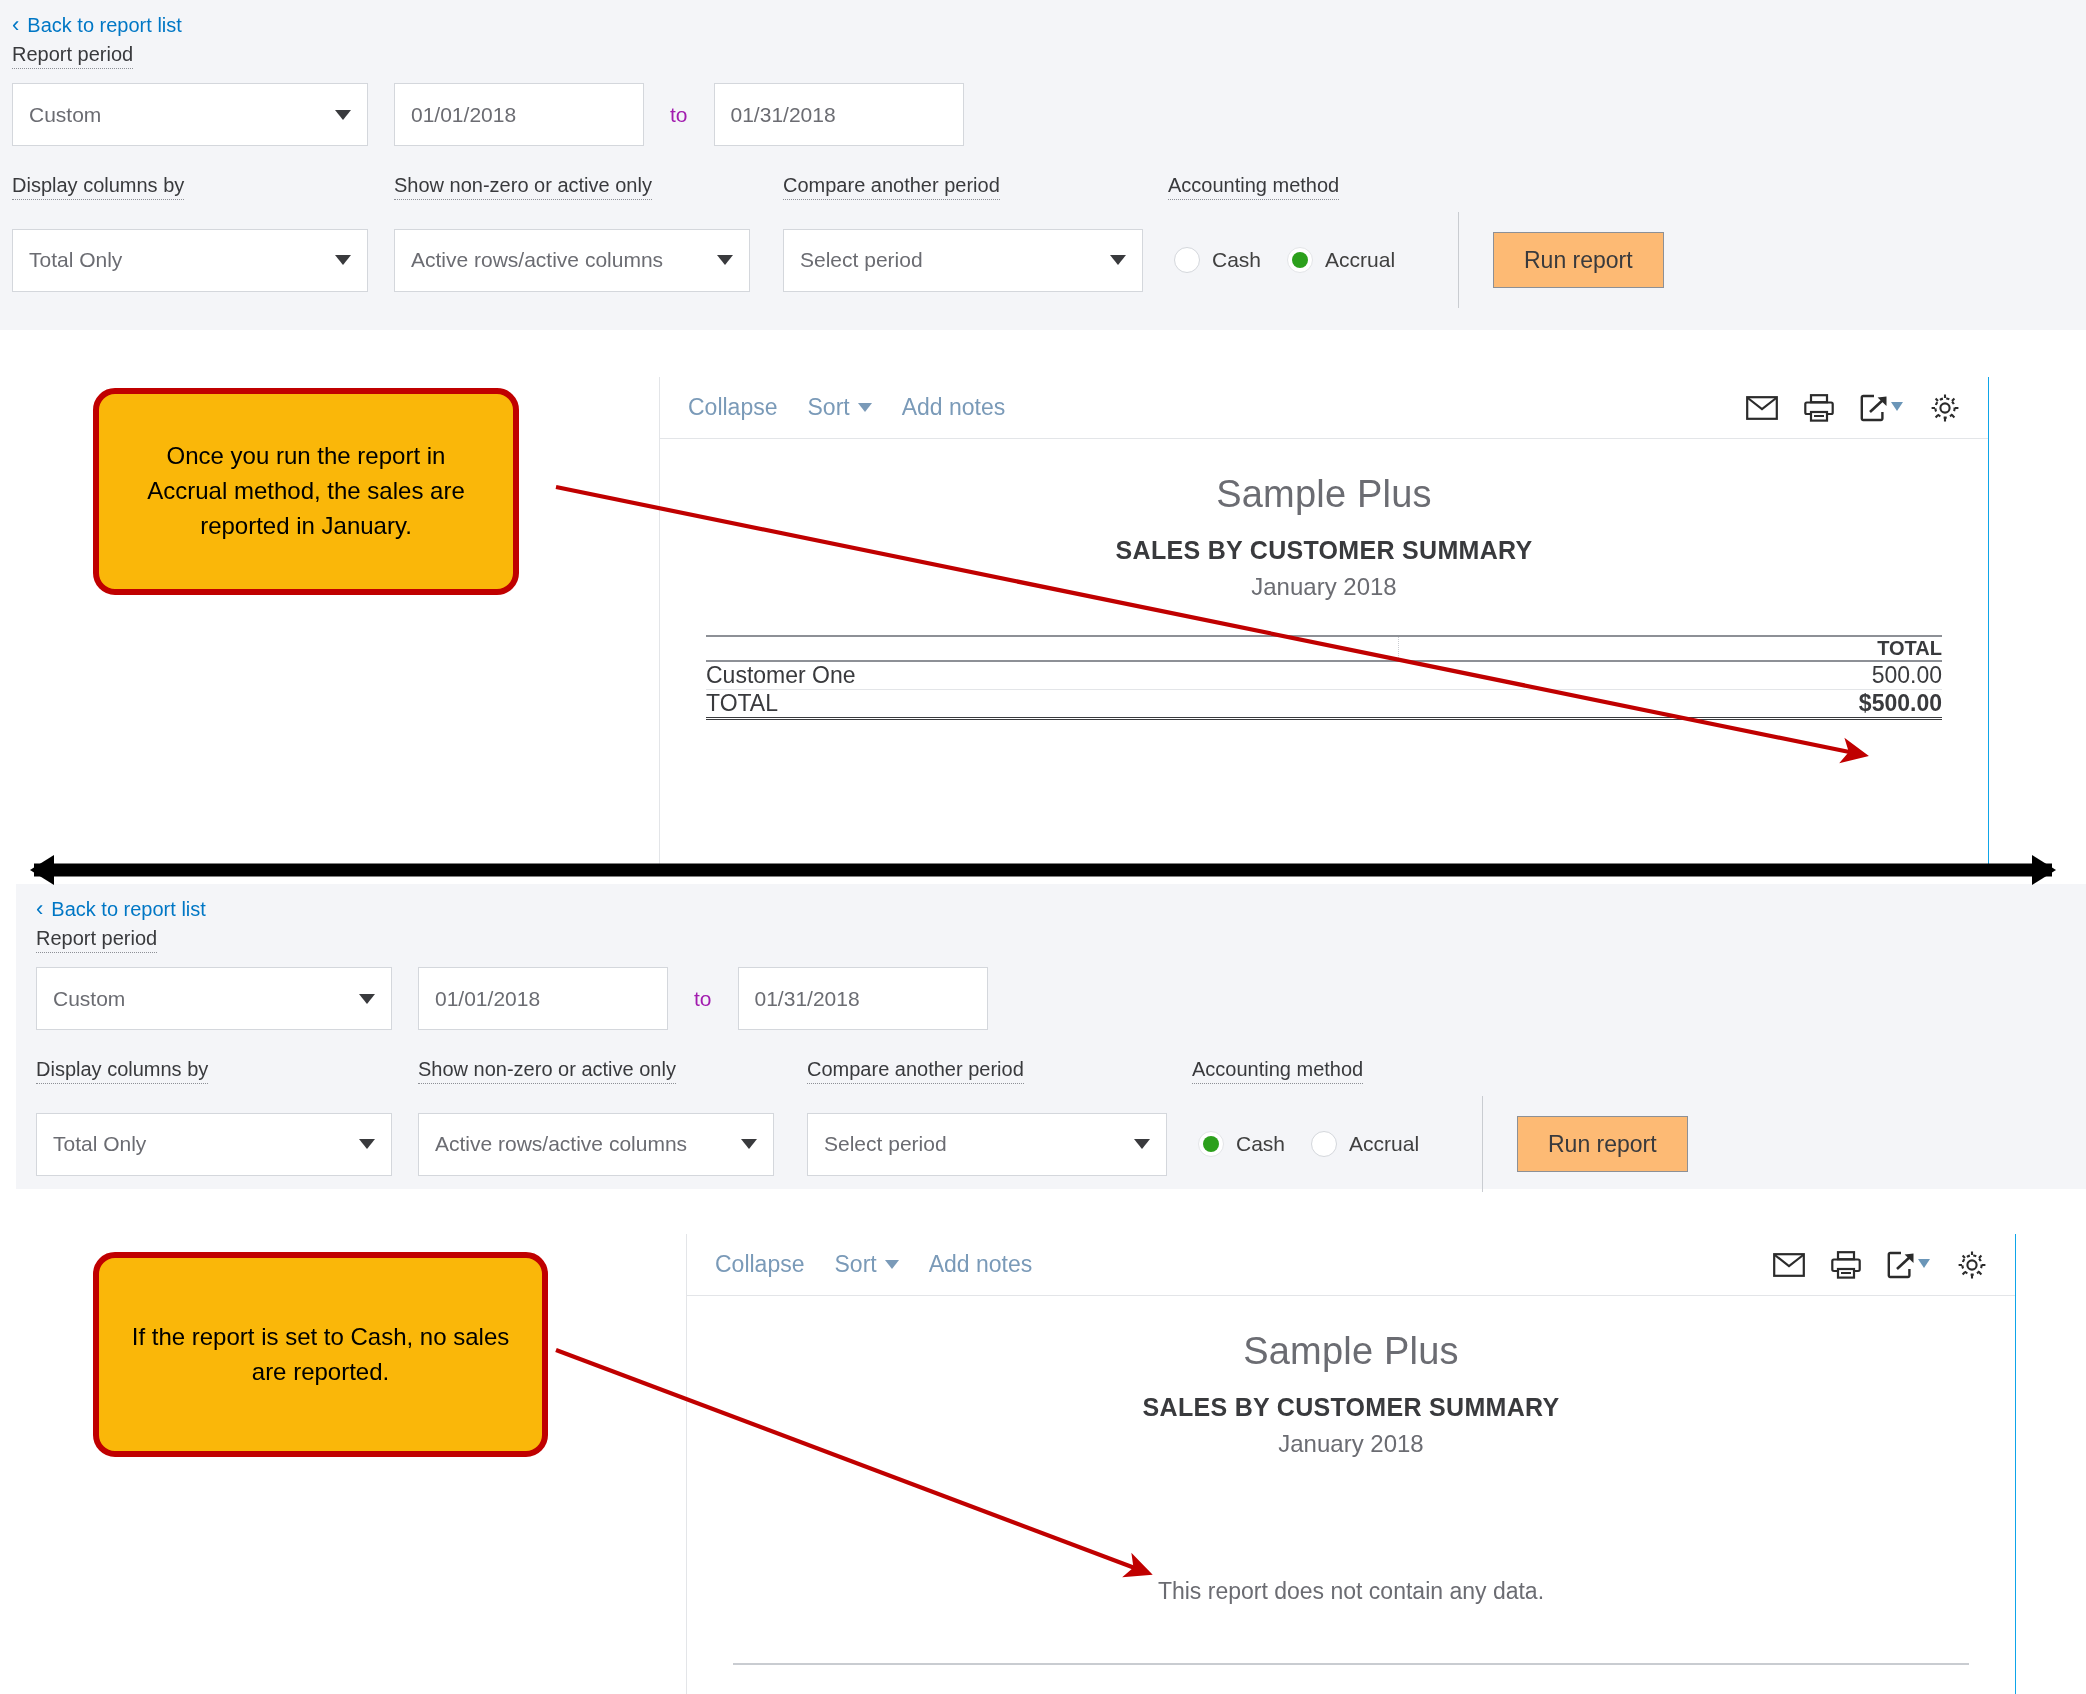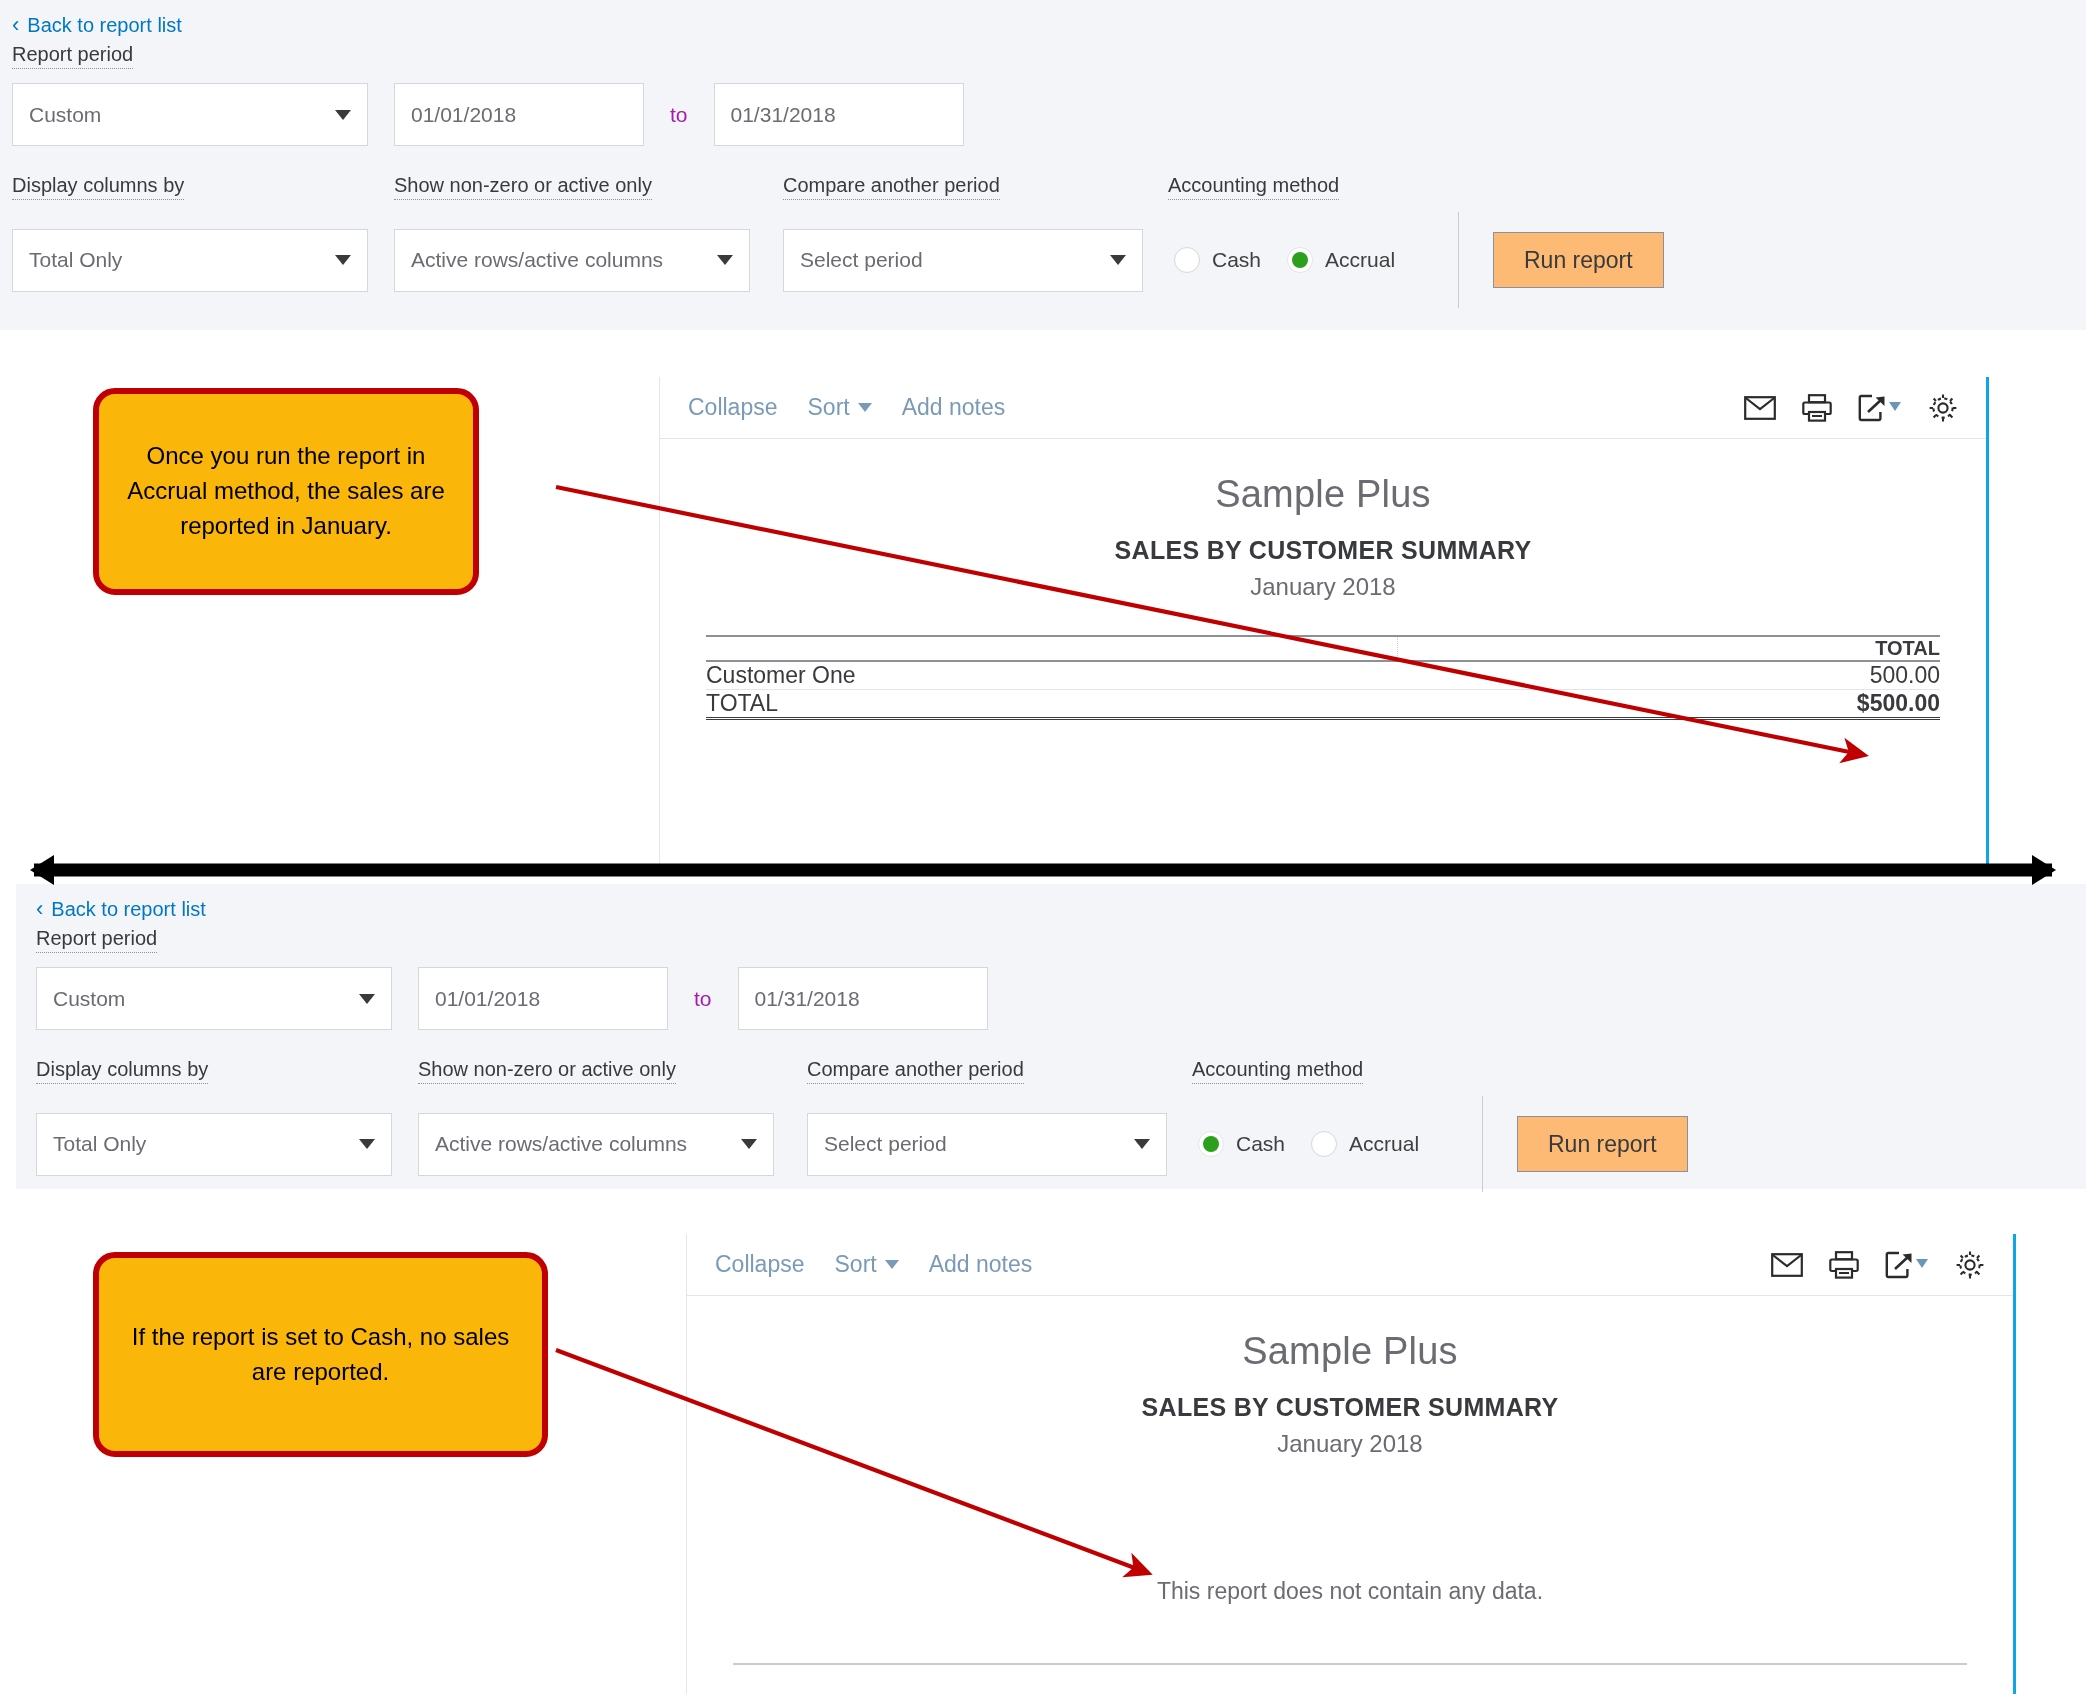--- a/index.html
+++ b/index.html
@@ -97,21 +97,21 @@
     display: inline-flex; align-items: center; justify-content: center;
     cursor: pointer;
     white-space: nowrap;
   }
 
   
   .report-card {
     position: absolute;
     background: #ffffff;
     border-left: 1px solid #e3e5e8;
-    border-right: 3px solid #0ea5e9;
+    border-right: 1px solid #0ea5e9;
   }
   .report-toolbar {
     height: 62px;
     border-bottom: 1px solid #e3e5e8;
     display: flex;
     align-items: center;
     padding: 0 28px;
     justify-content: space-between;
   }
   .tb-left { display: flex; align-items: center; gap: 30px; }
@@ -339,21 +339,21 @@
       <tr class="trow">
         <td>TOTAL</td>
         <td></td>
         <td class="num">$500.00</td>
       </tr>
     </tbody>
       </table>
   </div>
 </div>
 
-<div class="callout" style="left:93px; top:388px; width:386px; height:207px;">
+<div class="callout" style="left:93px; top:388px; width:426px; height:207px;">
   <span>Once you run the report in Accrual method, the sales are reported in January.</span>
 </div>
 
 <div class="settings-bar" style="left:16px; top:884px; width:2070px; height:305px;">
 
   <div style="padding-left:20px;">
     <div class="back-link">
       <span class="back-chevron">‹</span>
       <span>Back to report list</span>
     </div>

